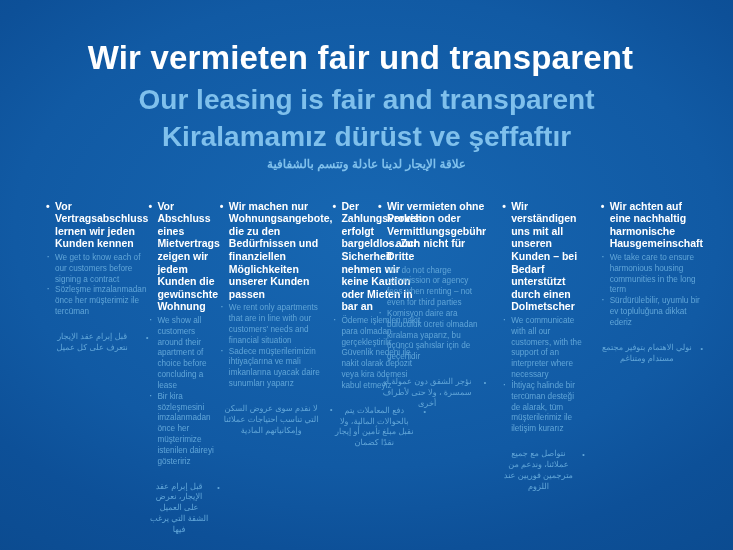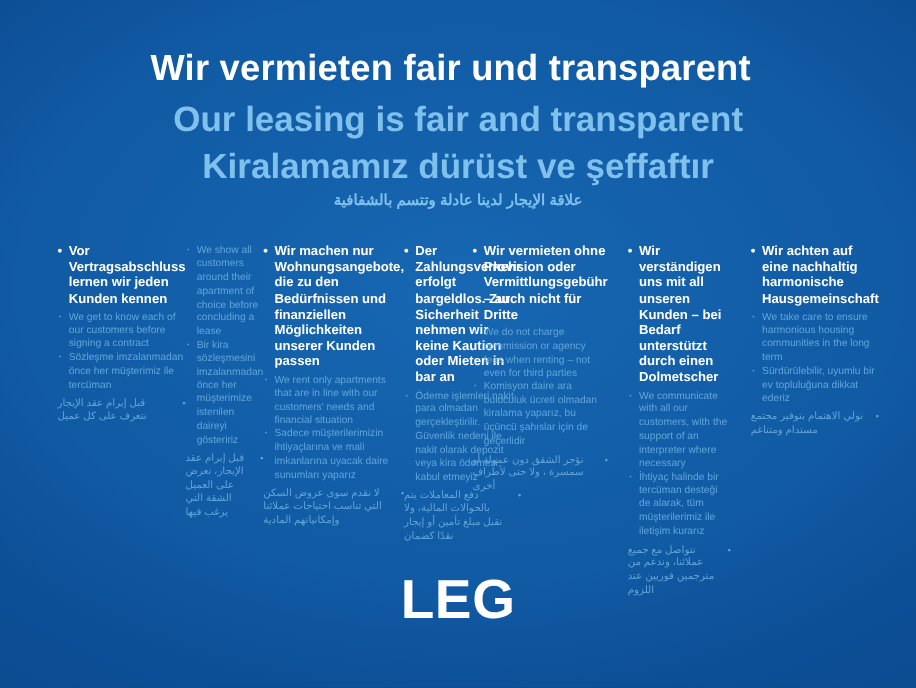--- a/index.html
+++ b/index.html
@@ -10,21 +10,21 @@
   .poster{
     position:relative;
     width:733px;height:550px;
     overflow:hidden;
     background:
       radial-gradient(ellipse 620px 420px at 50% 42%, #1767b2 0%, #115a a4 55%, #0d5098 70%, #0b4a8e 100%);
     background: radial-gradient(ellipse 640px 430px at 50% 42%, #1767b2 0%, #115aa4 55%, #0d5098 75%, #0b4a8e 100%);
   }
   .header{ text-align:center; padding-top:40px; }
   .title-de{
-    color:#ffffff; font-size:29px; font-weight:700; letter-spacing:0.2px;
+    color:#ffffff; font-size:33px; font-weight:700; letter-spacing:0.2px;
     margin:0 12px 6px 0; line-height:1.1;
   }
   .sub{ color:#7fc0ec; font-weight:700; font-size:28px; line-height:1.32; margin:0; }
   .sub-ar{ font-size:12px; line-height:1.45; direction:rtl; }
   .columns{
     display:flex; justify-content:space-between;
     padding:26px 30px 0 46px;
   }
   .col{ display:flex; flex-direction:row; }
   .col-left{ width:305px; }
@@ -34,22 +34,22 @@
     color:#ffffff; font-weight:700; font-size:10.5px; line-height:1.2;
     position:relative; padding-left:9px; margin:0 0 3px 0;
   }
   .de::before{ content:"•"; position:absolute; left:0; top:0; }
   .line{
     color:#60a5d8; font-size:8.2px; line-height:1.32;
     position:relative; padding-left:9px; margin:0;
   }
   .line::before{ content:"·"; position:absolute; left:1px; top:0; font-weight:700; }
   .ar{
-    direction:rtl; text-align:left;
-    padding-left:0; padding-right:10px; margin-top:4px;
+    direction:rtl; text-align:center;
+    padding-left:0; padding-right:10px; margin-top:14px;
     font-size:8.2px;
   }
   .ar::before{ content:"•"; left:auto; right:0; font-size:7px; top:1px; position:absolute; }
   .logo{
     position:absolute; bottom:48px; left:0; right:0;
     text-align:center;
     color:#ffffff; font-size:44px; font-weight:700; letter-spacing:0.5px;
     line-height:1;
   }
 </style>
@@ -70,20 +70,21 @@
     <div class="col col-left">
 
       <div class="block">
         <p class="de">Vor Vertragsabschluss lernen wir jeden Kunden kennen</p>
         <p class="line">We get to know each of our customers before signing a contract</p>
         <p class="line">Sözleşme imzalanmadan önce her müşterimiz ile tercüman</p>
         <p class="line ar">قبل إبرام عقد الإيجار نتعرف على كل عميل</p>
       </div>
 
       <div class="block">
+        <p class="de">Vor Abschluss eines Mietvertrags zeigen wir jedem Kunden die gewünschte Wohnung</p>
         <p class="line">We show all customers around their apartment of choice before concluding a lease</p>
         <p class="line">Bir kira sözleşmesini imzalanmadan önce her müşterimize istenilen daireyi gösteririz</p>
         <p class="line ar">قبل إبرام عقد الإيجار، نعرض على العميل الشقة التي يرغب فيها</p>
       </div>
 
       <div class="block">
         <p class="de">Wir machen nur Wohnungsangebote, die zu den Bedürfnissen und finanziellen Möglichkeiten unserer Kunden passen</p>
         <p class="line">We rent only apartments that are in line with our customers' needs and financial situation</p>
         <p class="line">Sadece müşterilerimizin ihtiyaçlarına ve mali imkanlarına uyacak daire sunumları yaparız</p>
         <p class="line ar">لا نقدم سوى عروض السكن التي تناسب احتياجات عملائنا وإمكانياتهم المادية</p>
@@ -117,15 +118,14 @@
         <p class="de">Wir achten auf eine nachhaltig harmonische Hausgemeinschaft</p>
         <p class="line">We take care to ensure harmonious housing communities in the long term</p>
         <p class="line">Sürdürülebilir, uyumlu bir ev topluluğuna dikkat ederiz</p>
         <p class="line ar">نولي الاهتمام بتوفير مجتمع مستدام ومتناغم</p>
       </div>
 
     </div>
 
   </div>
 
-  <div class="logo">LEG</div>
 
 </div>
 
 </body></html>

